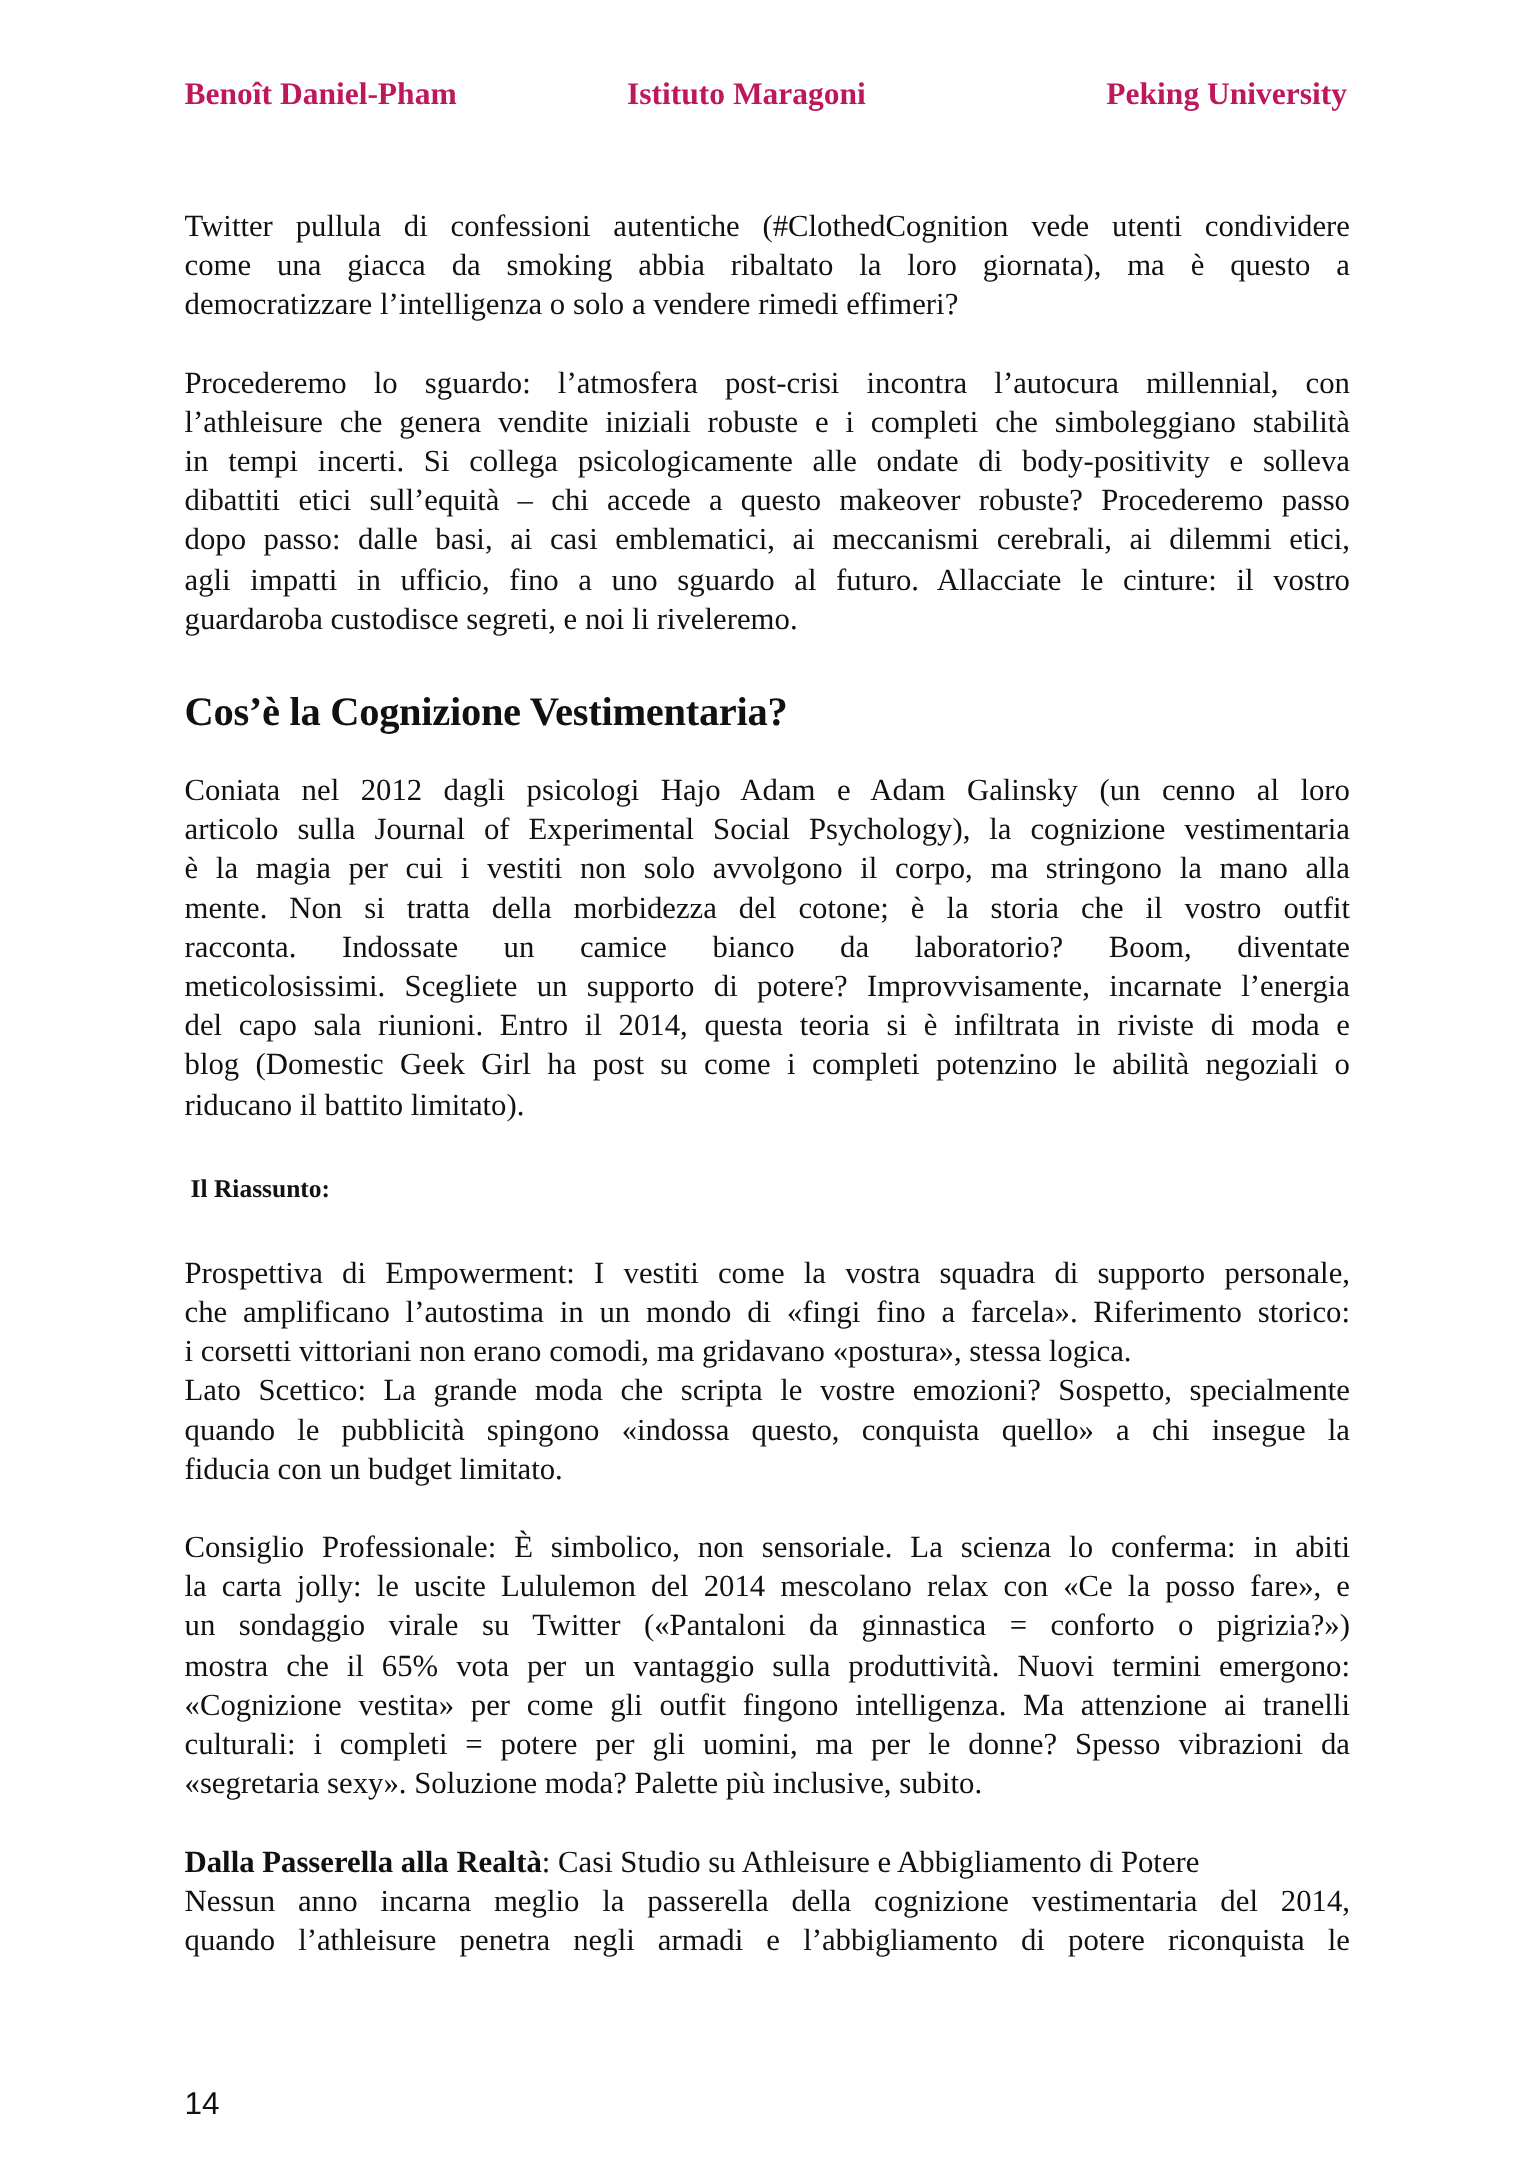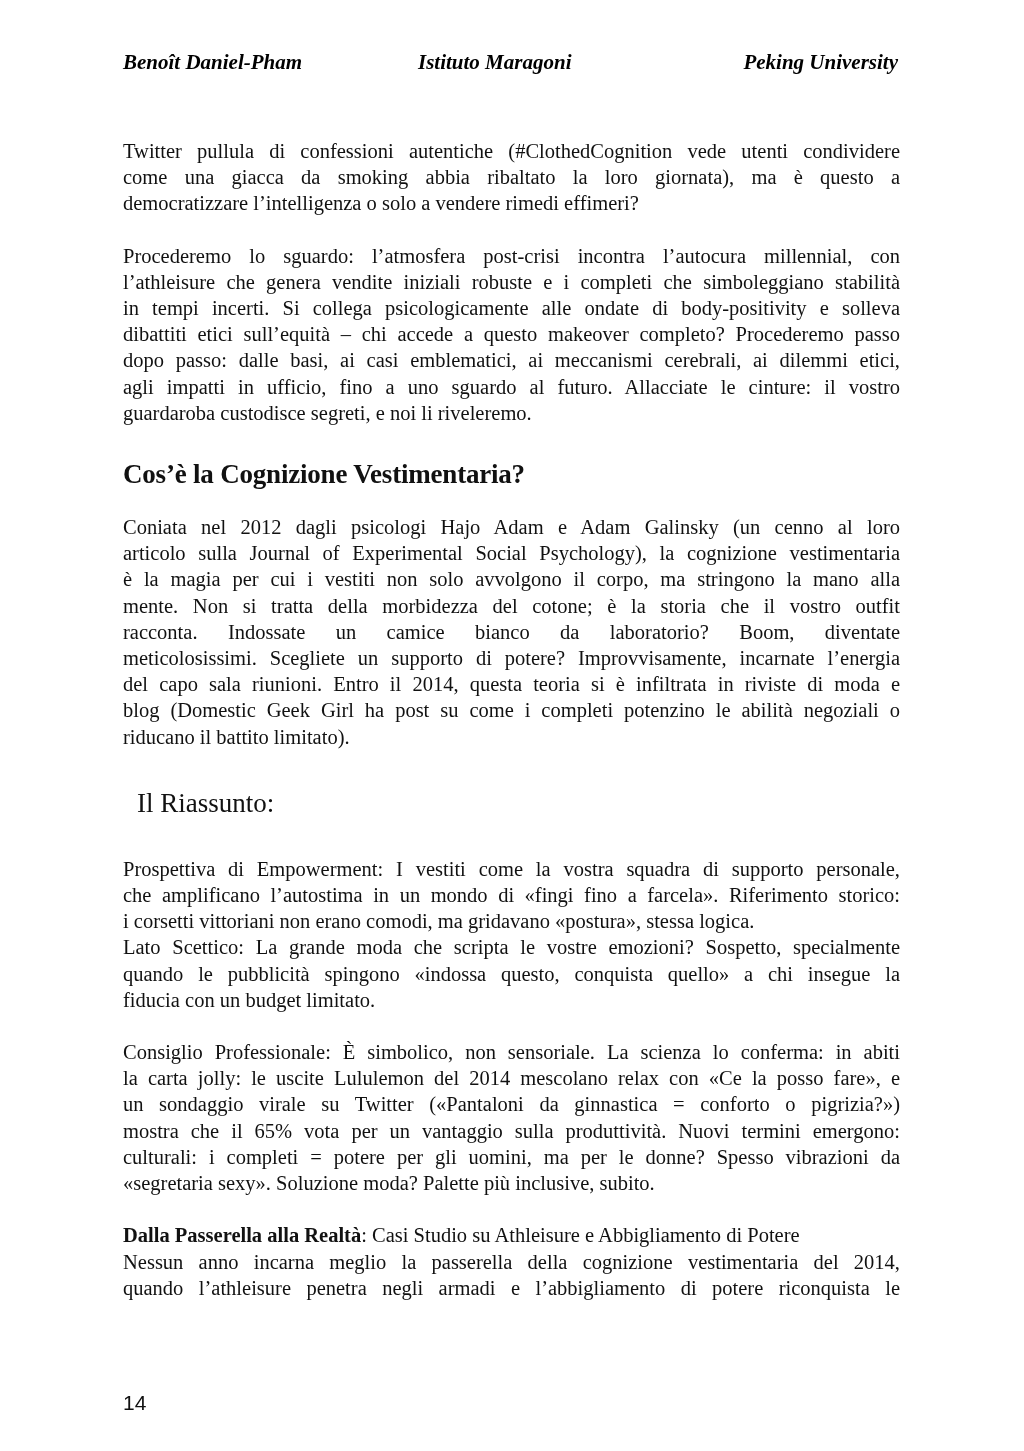--- a/index.html
+++ b/index.html
@@ -16,23 +16,22 @@
     font-family: "Liberation Serif", "DejaVu Serif", serif;
   }
   .header {
     position: absolute;
     top: 50px;
     left: 123px;
     width: 775px;
     height: 30px;
     font-family: "Liberation Serif", serif;
     font-weight: bold;
-    font-style: italic;
     font-size: 21px;
-    color: #000000;
+    color: #be185d;
   }
   .header span {
     position: absolute;
     top: 0;
     white-space: nowrap;
   }
   .h-left { left: 0; }
   .h-mid { left: 295px; }
   .h-right { right: 0; }
 
@@ -60,24 +59,24 @@
   .gap { height: 26px; }
   .section-title {
     font-family: "Liberation Serif", serif;
     font-weight: bold;
     font-size: 27px;
     line-height: 36px;
     margin: 0;
     letter-spacing: -0.2px;
   }
   .subhead {
-    font-weight: normal;
-    font-size: 27px;
+    font-weight: bold;
+    font-size: 17px;
     line-height: 26px;
-    margin: 14px;
+    margin: 4px;
   }
   .bold-inline { font-weight: bold; }
   .page-number {
     position: absolute;
     left: 123px;
     top: 1391px;
     font-family: "Liberation Sans", "DejaVu Sans", sans-serif;
     font-size: 21px;
     color: #111;
   }
@@ -98,21 +97,21 @@
     <span class="ln">come una giacca da smoking abbia ribaltato la loro giornata), ma è questo a</span>
     <span class="ln last">democratizzare l’intelligenza o solo a vendere rimedi effimeri?</span>
   </p>
 
   <div class="gap"></div>
 
   <p class="para">
     <span class="ln">Procederemo lo sguardo: l’atmosfera post-crisi incontra l’autocura millennial, con</span>
     <span class="ln">l’athleisure che genera vendite iniziali robuste e i completi che simboleggiano stabilità</span>
     <span class="ln">in tempi incerti. Si collega psicologicamente alle ondate di body-positivity e solleva</span>
-    <span class="ln">dibattiti etici sull’equità – chi accede a questo makeover completo? Procederemo passo</span>
+    <span class="ln">dibattiti etici sull’equità – chi accede a questo makeover robuste? Procederemo passo</span>
     <span class="ln">dopo passo: dalle basi, ai casi emblematici, ai meccanismi cerebrali, ai dilemmi etici,</span>
     <span class="ln">agli impatti in ufficio, fino a uno sguardo al futuro. Allacciate le cinture: il vostro</span>
     <span class="ln last">guardaroba custodisce segreti, e noi li riveleremo.</span>
   </p>
 
   <div style="height:30px"></div>
 
   <h2 class="section-title">Cos’è la Cognizione Vestimentaria?</h2>
 
   <div style="height:22px"></div>
@@ -146,20 +145,21 @@
     <span class="ln last">fiducia con un budget limitato.</span>
   </p>
 
   <div class="gap"></div>
 
   <p class="para">
     <span class="ln">Consiglio Professionale: È simbolico, non sensoriale. La scienza lo conferma: in abiti</span>
     <span class="ln">la carta jolly: le uscite Lululemon del 2014 mescolano relax con «Ce la posso fare», e</span>
     <span class="ln">un sondaggio virale su Twitter («Pantaloni da ginnastica = conforto o pigrizia?»)</span>
     <span class="ln">mostra che il 65% vota per un vantaggio sulla produttività. Nuovi termini emergono:</span>
+    <span class="ln">«Cognizione vestita» per come gli outfit fingono intelligenza. Ma attenzione ai tranelli</span>
     <span class="ln">culturali: i completi = potere per gli uomini, ma per le donne? Spesso vibrazioni da</span>
     <span class="ln last">«segretaria sexy». Soluzione moda? Palette più inclusive, subito.</span>
   </p>
 
   <div class="gap"></div>
 
   <p class="para">
     <span class="ln last"><span class="bold-inline">Dalla Passerella alla Realtà</span><span>: Casi Studio su Athleisure e Abbigliamento di Potere</span></span>
     <span class="ln">Nessun anno incarna meglio la passerella della cognizione vestimentaria del 2014,</span>
     <span class="ln">quando l’athleisure penetra negli armadi e l’abbigliamento di potere riconquista le</span>

